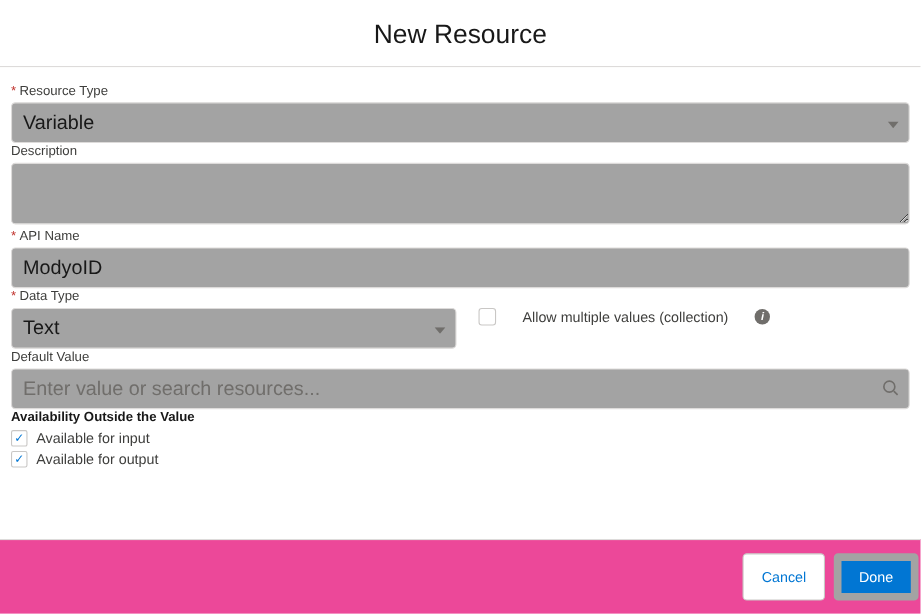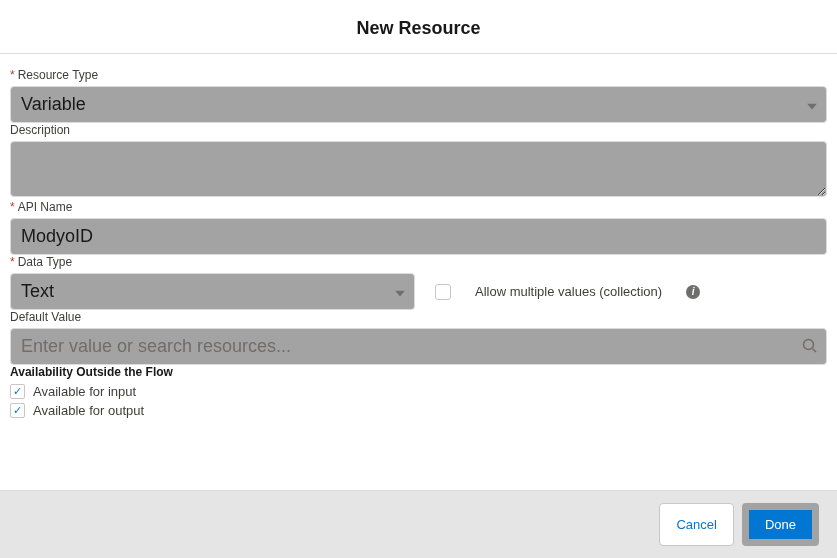--- a/index.html
+++ b/index.html
@@ -12,22 +12,22 @@
       height: 558px;
       display: flex;
       flex-direction: column;
     }
     .dialog-header {
       text-align: center;
       padding: 18px 0 14px 0;
       border-bottom: 1px solid #dddbda;
     }
     .dialog-title {
-      font-size: 18px;
-      font-weight: 700;
+      font-size: 24px;
+      font-weight: 400;
       color: #181818;
     }
     .dialog-body {
       padding: 14px 10px 18px 10px;
       flex: 1 1 auto;
       overflow: auto;
     }
     .form-group { }
     .form-label {
       display: block;
@@ -52,21 +52,21 @@
     .select-wrap { position: relative; }
     .select { appearance: none; padding-right: 28px; }
     .select-caret {
       position: absolute;
       right: 10px;
       top: 50%;
       transform: translateY(-50%);
       pointer-events: none;
     }
     .textarea { height: 56px; resize: both; }
-    .row-datatype { display: flex; align-items: center; gap: 20px; }
+    .row-datatype { display: flex; align-items: flex-start; gap: 20px; }
     .row-datatype .left { width: 405px; }
     .checkbox-row { display: flex; align-items: center; gap: 24px; }
     .checkbox {
       width: 16px;
       height: 16px;
       border: 1px solid #c9c7c5;
       border-radius: 3px;
       background: #fff;
       display: inline-flex;
       align-items: center;
@@ -115,23 +115,23 @@
       border-radius: 2px;
       background: #fff;
       color: #0176d3;
       font-size: 11px;
       display: inline-flex;
       align-items: center;
       justify-content: center;
       cursor: pointer;
     }
     .dialog-footer {
-      background: #e5e5e5;
+      background: #ec4899;
       border-top: 1px solid #dddbda;
-      padding: 12px 18px;
+      padding: 12px 2px;
       display: flex;
       justify-content: flex-end;
       gap: 8px;
     }
     .btn {
       border-radius: 4px;
       padding: 7px 16px;
       font-size: 13px;
       cursor: pointer;
     }
@@ -196,21 +196,21 @@
       <span class="search-icon">
         <svg width="15" height="15" viewBox="0 0 15 15" fill="none" stroke="#706e6b" stroke-width="1.5">
           <circle cx="6.5" cy="6.5" r="5"></circle>
             <line x1="10.5" y1="10.5" x2="14" y2="14"></line>
         </svg>
       </span>
     </div>
   </div>
 
   <div>
-    <div class="section-title">Availability Outside the Flow</div>
+    <div class="section-title">Availability Outside the Value</div>
     <div class="avail-row">
       <span class="avail-box">✓</span>
       <span>Available for input</span>
     </div>
     <div class="avail-row">
       <span class="avail-box">✓</span>
       <span>Available for output</span>
     </div>
   </div>
 

